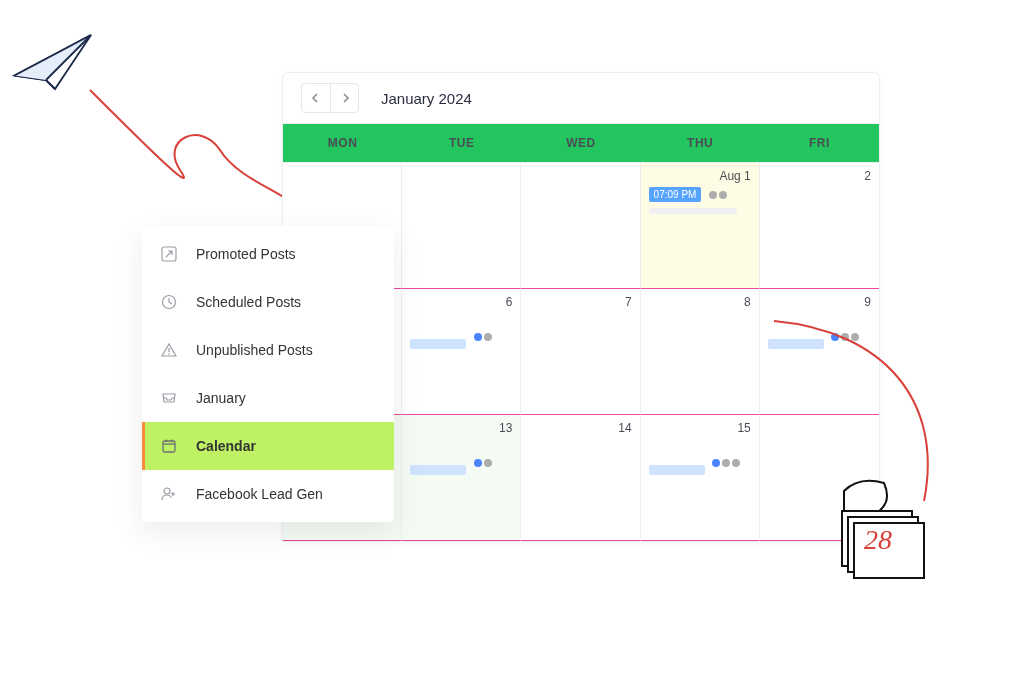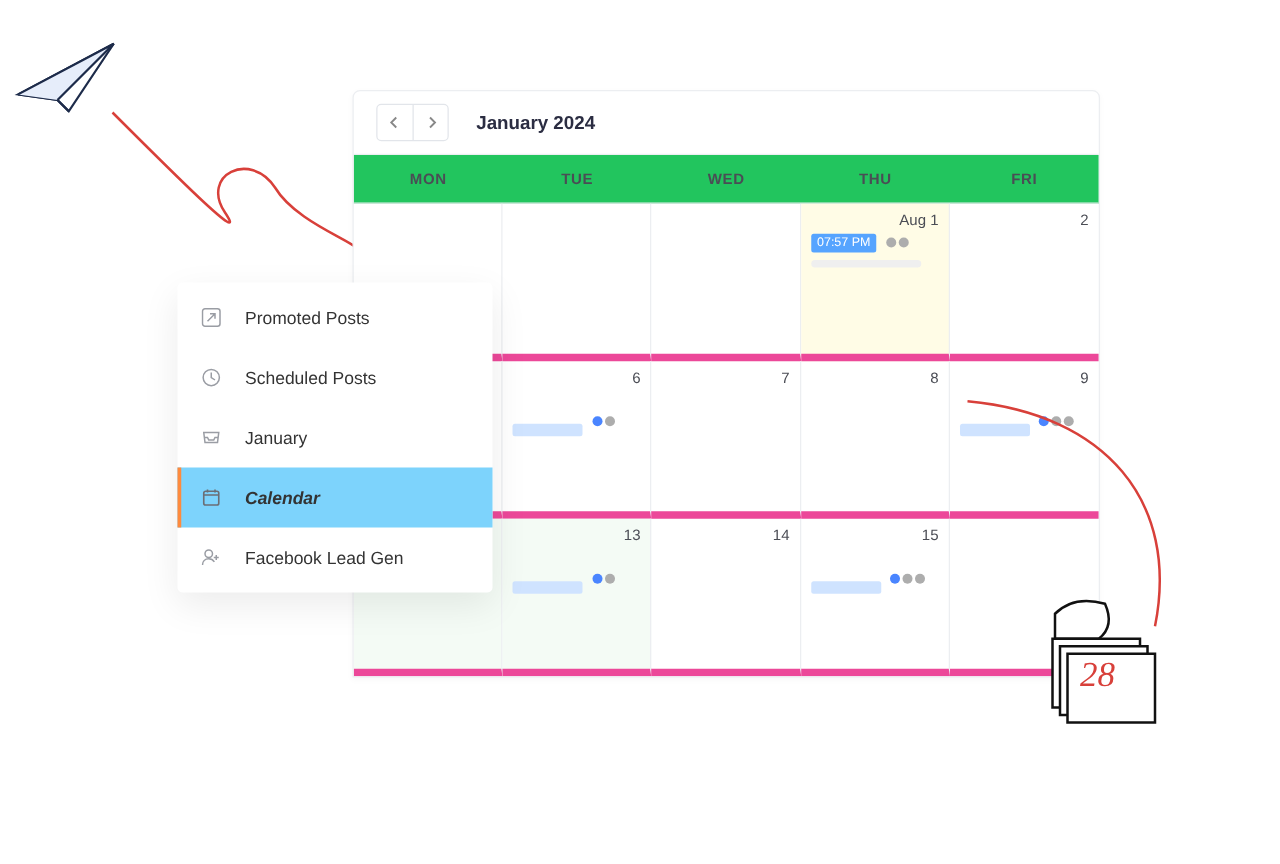--- a/index.html
+++ b/index.html
@@ -53,21 +53,21 @@
     width: 28px; height: 28px;
     display: flex; align-items: center; justify-content: center;
     cursor: pointer;
     color: #888;
   }
   .nav-btn + .nav-btn { border-left: 1px solid #e2e5ea; }
   .month-title {
     margin-left: 22px;
     font-size: 15px;
     color: #2b2d42;
-    font-weight: 700;
+    font-weight: 400;
   }
   .view-tabs {
     margin-left: auto;
     display: flex;
     gap: 28px;
   }
   .view-tab {
     font-size: 14px;
     padding: 6px 2px;
     cursor: pointer;
@@ -96,21 +96,21 @@
     letter-spacing: .5px;
   }
 
   .cal-grid {
     display: grid;
     grid-template-columns: repeat(5, 1fr);
     grid-auto-rows: 126px;
   }
   .cal-cell {
     border-right: 1px solid #eceef1;
-    border-bottom: 6px solid #ec4899;
+    border-bottom: 1px solid #ec4899;
     padding: 6px 8px;
     position: relative;
     font-size: 12px;
   }
   .cal-cell:nth-child(5n) { border-right: none; }
   .cal-date {
     position: absolute;
     top: 6px; right: 8px;
     font-size: 12px;
     color: #4b4d55;
@@ -166,25 +166,24 @@
   .menu-item {
     display: flex;
     align-items: center;
     gap: 18px;
     padding: 15px 18px;
     font-size: 14px;
     color: #333;
     cursor: pointer;
   }
   .menu-item.active {
-    background: #7dd3fc;
+    background: #bef264;
     font-weight: 600;
     border-left: 3px solid #ff8a3d;
     padding-left: 15px;
-    font-style: italic;
   }
   .menu-icon {
     width: 18px; height: 18px;
     display: flex; align-items: center; justify-content: center;
     color: #8a8d94;
     flex-shrink: 0;
   }
 
   
   .sketch-cal {
@@ -238,21 +237,21 @@
     <div class="weekday">FRI</div>
   </div>
 
   <div class="cal-grid">
 
     <div class="cal-cell"></div>
     <div class="cal-cell"></div>
     <div class="cal-cell"></div>
     <div class="cal-cell highlight">
       <span class="cal-date">Aug 1</span>
-      <span class="event-chip">07:57 PM</span>
+      <span class="event-chip">07:09 PM</span>
       <span class="dots">
           <span class="dot mu"></span>
           <span class="dot mu"></span>
         </span>
       <div class="event-placeholder-line"></div>
     </div>
     <div class="cal-cell">
       <span class="cal-date">2</span>
     </div>
 
@@ -325,20 +324,30 @@
     <span>Promoted Posts</span>
   </div>
   <div class="menu-item">
     <span class="menu-icon">
       <svg width="16" height="16" viewBox="0 0 16 16">
           <circle cx="8" cy="8" r="6.5" fill="none" stroke="#9a9da4" stroke-width="1.2"></circle>
           <path d="M8 4 V8 L11 10" fill="none" stroke="#9a9da4" stroke-width="1.2"></path>
         </svg>
     </span>
     <span>Scheduled Posts</span>
+  </div>
+  <div class="menu-item">
+    <span class="menu-icon">
+      <svg width="16" height="16" viewBox="0 0 16 16">
+          <path d="M8 2 L15 14 H1 Z" fill="none" stroke="#9a9da4" stroke-width="1.2"></path>
+          <line x1="8" y1="6" x2="8" y2="10" stroke="#9a9da4" stroke-width="1.2"></line>
+          <circle cx="8" cy="12" r="0.8" fill="#9a9da4"></circle>
+        </svg>
+    </span>
+    <span>Unpublished Posts</span>
   </div>
   <div class="menu-item">
     <span class="menu-icon">
       <svg width="16" height="16" viewBox="0 0 16 16">
           <path d="M2 4 H14 L13 12 H3 Z M2 8 H5 L6 10 H10 L11 8 H14" fill="none" stroke="#9a9da4" stroke-width="1.2"></path>
         </svg>
     </span>
     <span>January</span>
   </div>
   <div class="menu-item active">

